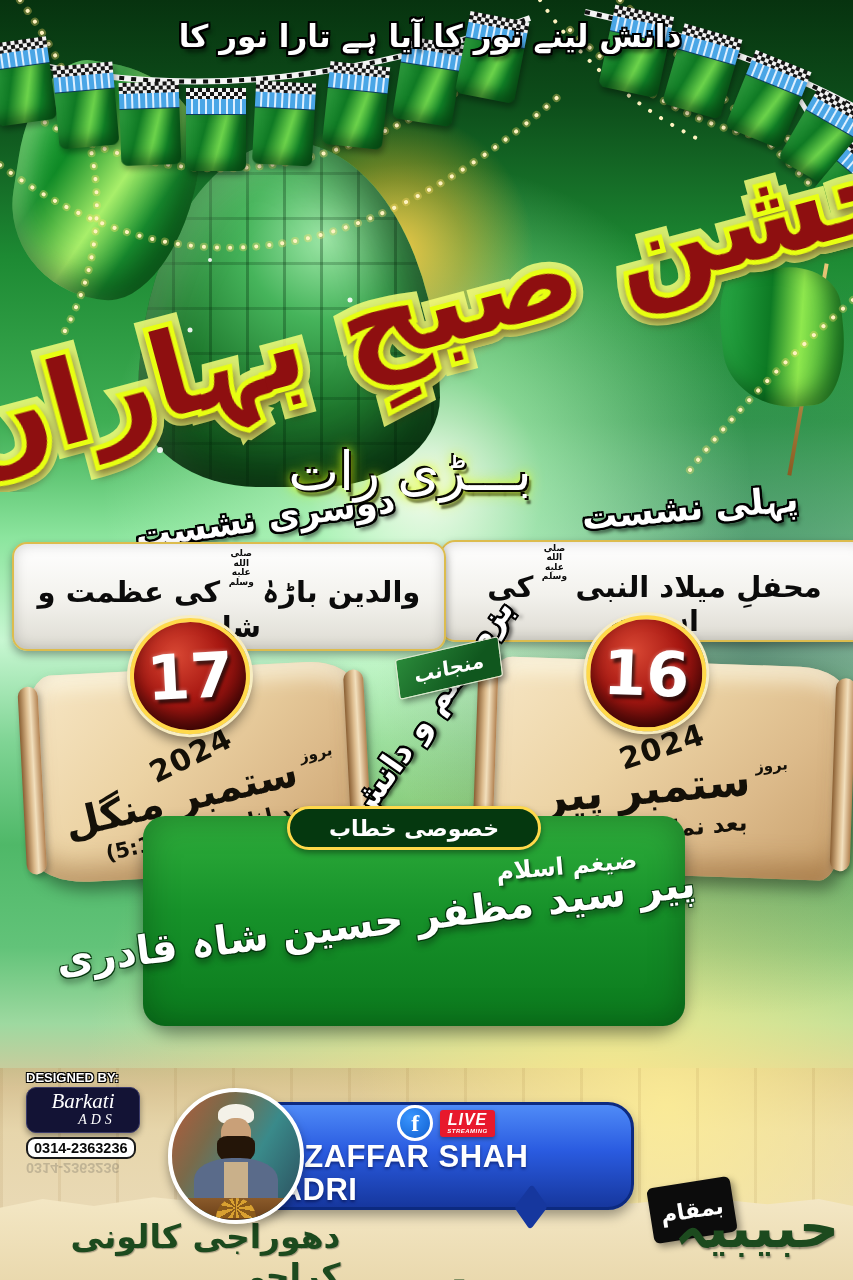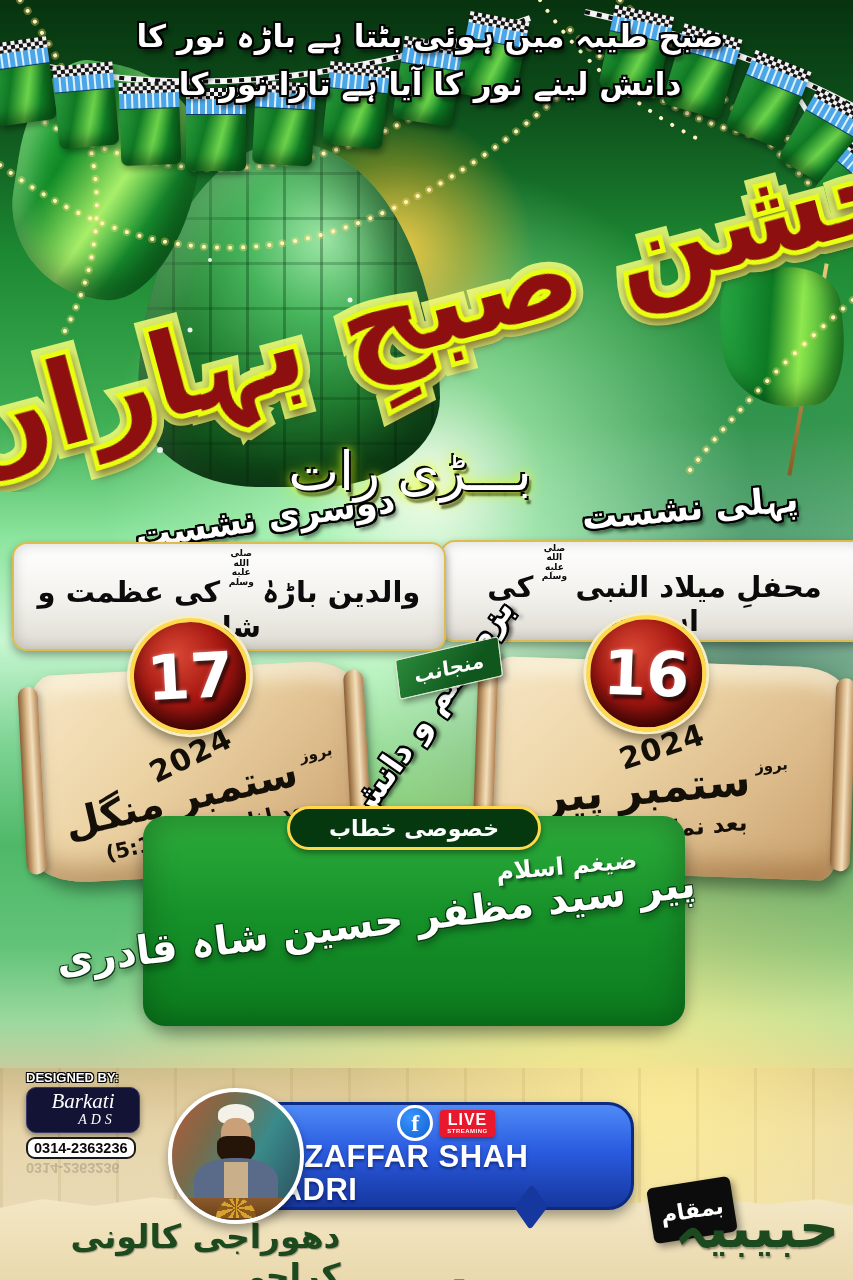--- a/index.html
+++ b/index.html
@@ -134,21 +134,21 @@
     background:linear-gradient(180deg,#4f8bf7 0%,#2a5be0 45%,#16379e 100%);border:3px solid #0c2a80;
     box-shadow:0 6px 12px rgba(0,0,0,.35);display:flex;flex-direction:column;align-items:center;justify-content:center;
     font-family:"Liberation Sans",sans-serif;color:#fff;}
   .live-bar::after{content:"";position:absolute;bottom:-14px;left:262px;width:28px;height:28px;background:#16379e;
     transform:rotate(55deg) skewX(18deg);border-radius:4px;z-index:-1;}
   .live-row{display:flex;align-items:center;gap:7px;padding-left:6px;}
   .fb-circle{width:36px;height:36px;border-radius:50%;border:3px solid #fff;box-sizing:border-box;
     background:radial-gradient(circle at 35% 30%,#3a96ff,#0f5fd0);display:flex;align-items:center;justify-content:center;
     font-family:"Liberation Serif",serif;font-weight:bold;font-size:24px;color:#fff;line-height:0;}
   .live-badge{background:#e8192c;border-radius:3px;padding:2px 7px 1px;display:flex;flex-direction:column;align-items:center;
-    box-shadow:0 2px 4px rgba(0,0,0,.35);}
+    box-shadow:0 2px 4px rgba(0,0,0,.35);font-style:italic;}
   .live-word{font-weight:bold;font-size:16px;line-height:1;letter-spacing:1px;}
   .streaming-word{font-weight:bold;font-size:6px;line-height:1.2;letter-spacing:.5px;}
   .live-name1{font-weight:bold;font-size:27px;letter-spacing:.5px;text-shadow:0 2px 3px rgba(0,10,60,.55);}
   .live-name2{font-weight:bold;font-size:31px;letter-spacing:.5px;line-height:1.05;text-shadow:0 2px 3px rgba(0,10,60,.55);}
   .venue-tag{left:650px;top:1182px;width:84px;height:56px;z-index:9;background:#0c0c0c;border-radius:6px;
     transform:rotate(-9deg);display:flex;align-items:center;justify-content:center;color:#fff;font-weight:bold;
     font-size:22px;box-shadow:3px 4px 7px rgba(0,0,0,.4);}
   .venue-line{left:14px;top:1200px;width:825px;z-index:9;display:flex;align-items:center;justify-content:center;gap:14px;}
   .venue-masjid{font-size:56px;font-weight:bold;color:#1c4a1e;line-height:1;text-shadow:1px 2px 2px rgba(0,0,0,.35);}
   .venue-address{font-size:33px;font-weight:bold;color:#1c4a1e;text-shadow:1px 1px 1px rgba(0,0,0,.3);}
@@ -260,21 +260,20 @@
         <div class="grn"></div>
       </div>
     <div class="flag" style="left:820px;top:150px;transform:rotate(40deg);">
         <div class="chk"></div>
         <div class="blu"></div>
         <div class="grn"></div>
       </div>
   </div>
 
   <div class="abs couplet rtl outline-b">
-    <div>صبح طیبہ میں ہوئی بٹتا ہے باڑہ نور کا</div>
     <div>دانش لینے نور کا آیا ہے تارا نور کا</div>
   </div>
 
   <svg class="abs title-svg" width="853" height="380" viewBox="0 0 853 380">
     <text x="430" y="235" text-anchor="middle" transform="rotate(-15 426 190)" font-family="DejaVu Sans" font-weight="bold" font-size="116" fill="#8e0f10" stroke="#f6ff7a" stroke-width="24" paint-order="stroke" opacity=".85">جشن صبحِ بہاراں</text>
     <text x="430" y="235" text-anchor="middle" transform="rotate(-15 426 190)" font-family="DejaVu Sans" font-weight="bold" font-size="116" fill="#8e0f10" stroke="#e8ff12" stroke-width="10" paint-order="stroke" style="filter:drop-shadow(0 6px 5px rgba(60,20,0,.55));">جشن صبحِ بہاراں</text>
   </svg>
 
   <div class="abs subtitle rtl">بـــڑی رات</div>
 

